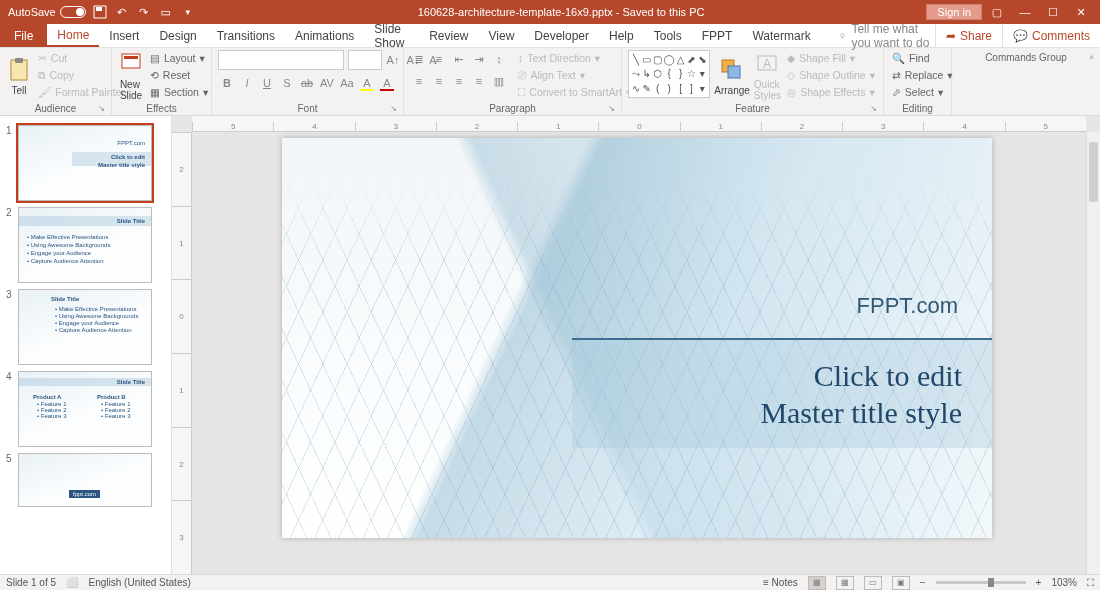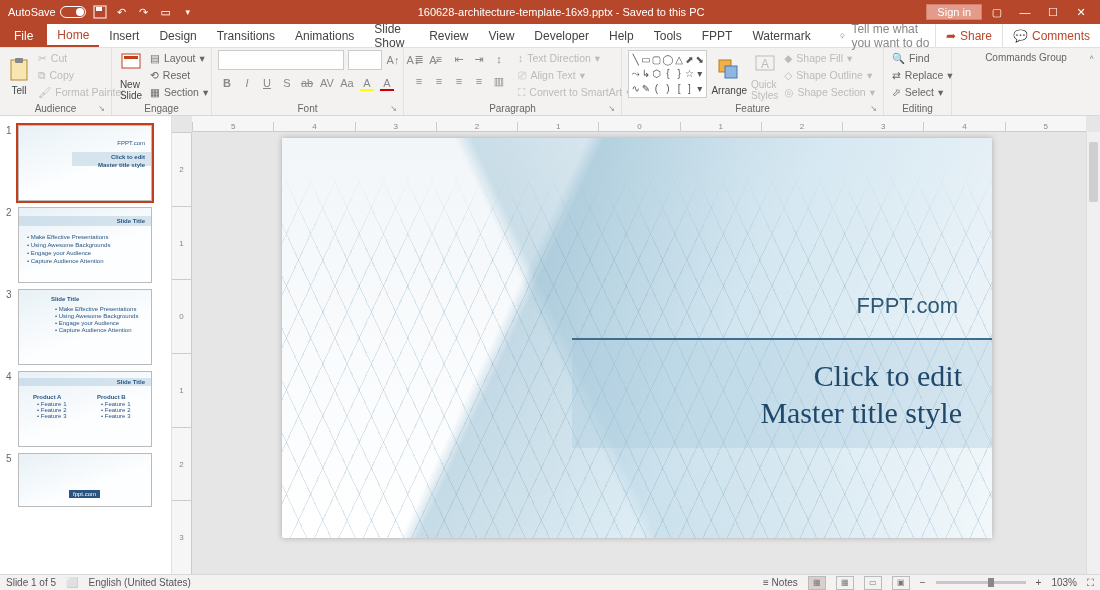--- a/index.html
+++ b/index.html
@@ -211,21 +211,21 @@
       <div class="btn-col">
         <div class="btn-sm"><span>▤</span><span>Layout</span> ▾</div>
         <div class="btn-sm">
             <span>⟲</span>
             <span>Reset</span>
           </div>
         <div class="btn-sm"><span>▦</span><span>Section</span> ▾</div>
       </div>
     </div>
     <div class="label">
-        <span>Engage</span>
+        <span>Effects</span>
       </div>
   </div>
 
   <div class="group" style="width:192px">
     <div class="rows" style="flex-direction:column;gap:4px">
       <div class="icon-row">
         <div class="font-combo font-name"></div>
         <div class="font-combo font-size"></div>
         <div class="icon-btn disabled">A↑</div>
         <div class="icon-btn disabled">A↓</div>
@@ -315,21 +315,21 @@
         <svg class="icon" viewBox="0 0 26 26">
             <rect x="4" y="5" width="18" height="14" fill="none" stroke="#bbb"></rect>
             <text x="13" y="17" text-anchor="middle" font-size="12" fill="#bbb">A</text>
           </svg>
         <span style="white-space:pre">Quick
 Styles</span>
       </div>
       <div class="btn-col">
         <div class="btn-sm disabled"><span>◆</span><span>Shape Fill</span> ▾</div>
         <div class="btn-sm disabled"><span>◇</span><span>Shape Outline</span> ▾</div>
-        <div class="btn-sm disabled"><span>◎</span><span>Shape Section</span> ▾</div>
+        <div class="btn-sm disabled"><span>◎</span><span>Shape Effects</span> ▾</div>
       </div>
     </div>
     <div class="label">
         <span>Feature</span>
         <span class="dlg">↘</span>
       </div>
   </div>
 
   <div class="group" style="width:68px">
     <div class="rows">

